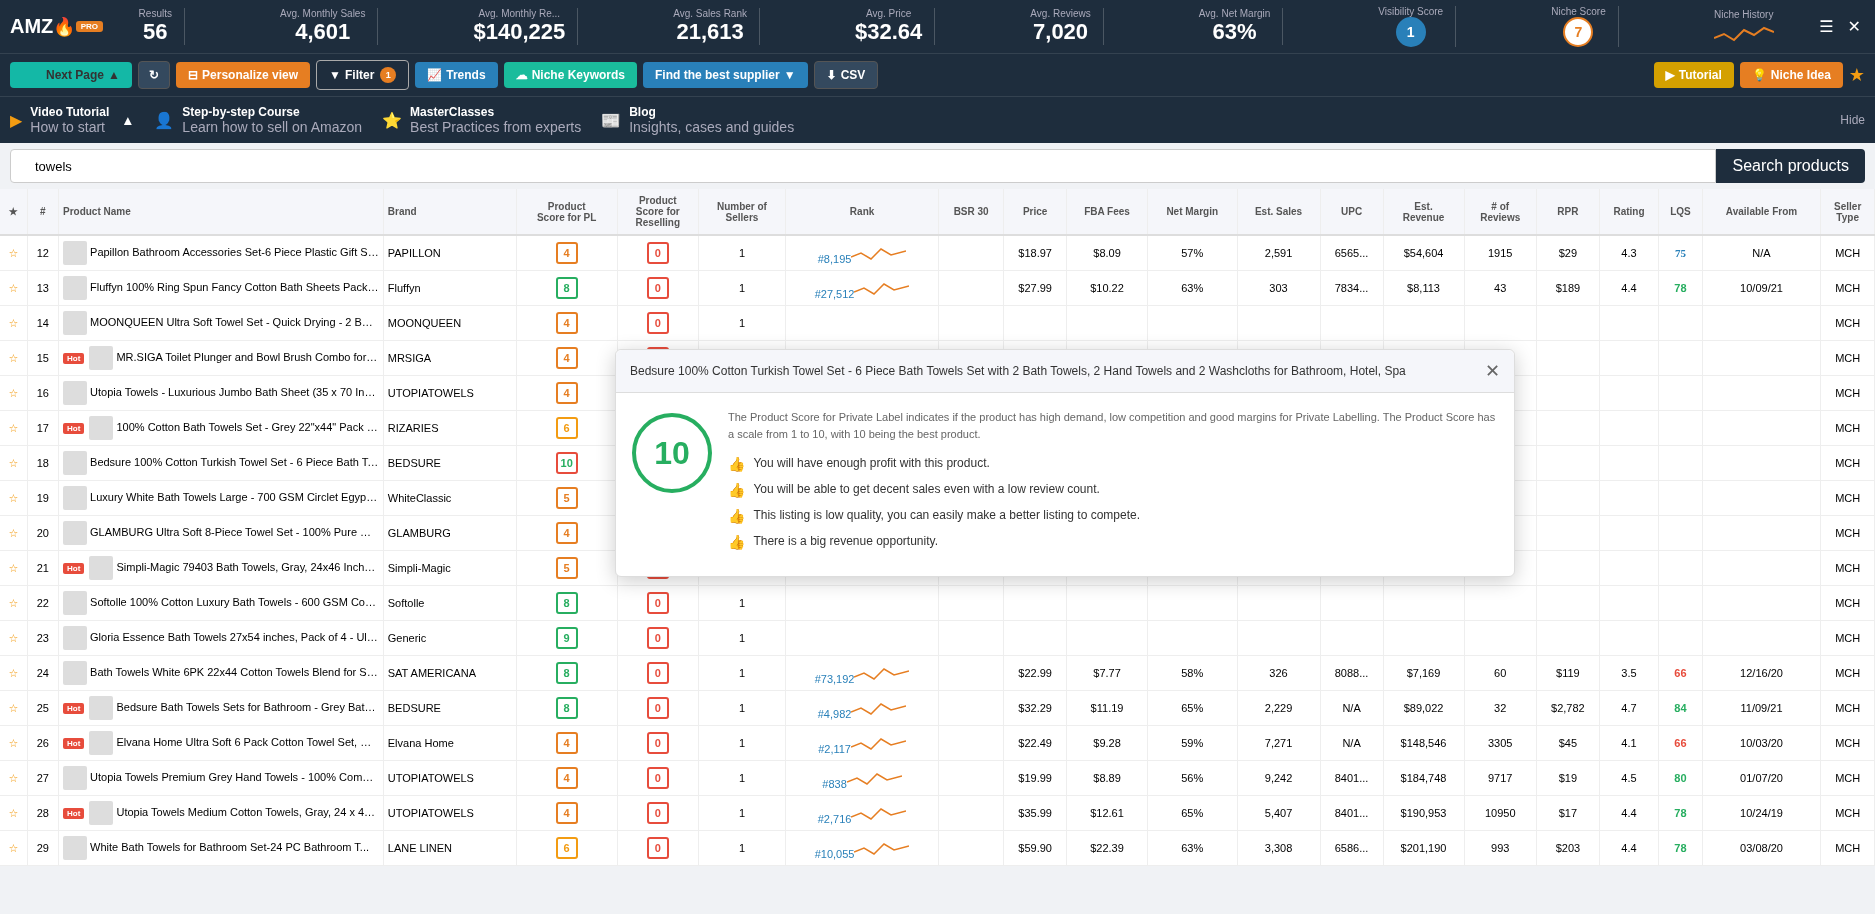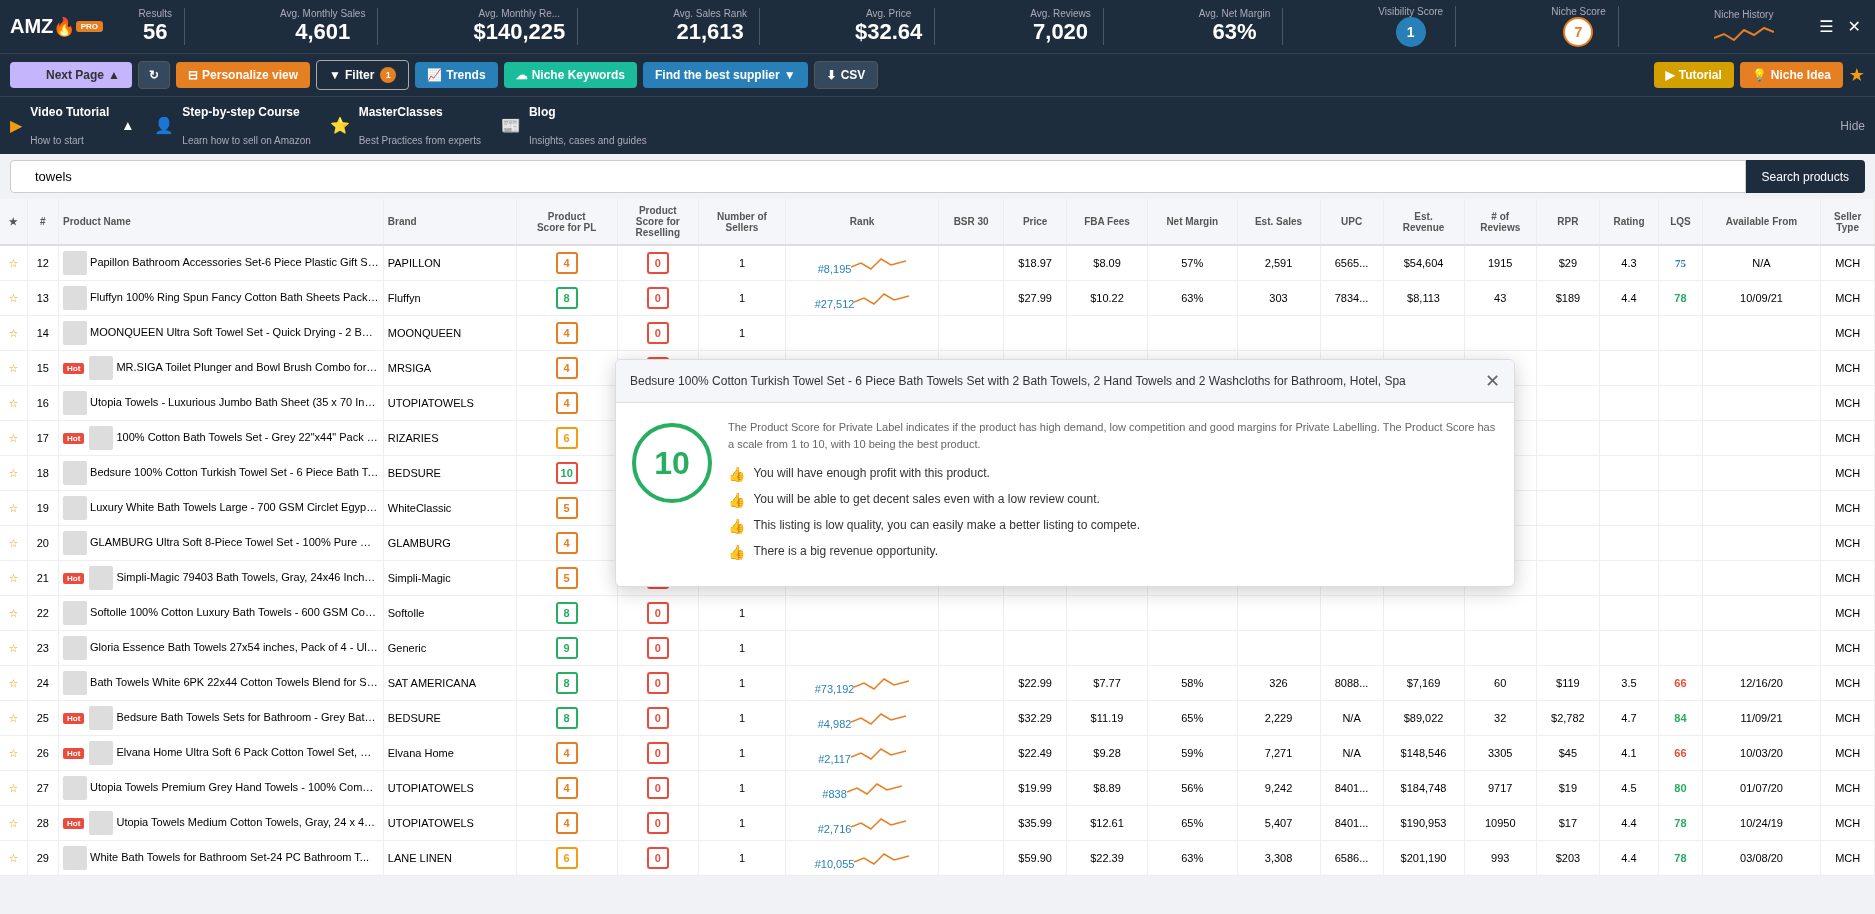--- a/index.html
+++ b/index.html
@@ -84,21 +84,21 @@
     }
     .btn {
       display: flex; align-items: center; gap: 4px;
       padding: 6px 12px;
       border-radius: 4px;
       border: none;
       cursor: pointer;
       font-size: 12px;
       font-weight: 600;
     }
-    .btn-white { background: #c4b5fd; color: #333; padding-left: 36px; }
+    .btn-white { background: #14b8a6; color: #333; padding-left: 36px; }
     .btn-outline { background: transparent; border: 1px solid #aaa; color: white; }
     .btn-orange { background: #e67e22; color: white; }
     .btn-teal { background: #1abc9c; color: white; }
     .btn-blue { background: #2980b9; color: white; }
     .btn-dark { background: #34495e; color: white; border: 1px solid #555; }
     .toolbar-right { margin-left: auto; display: flex; gap: 6px; }
     .btn-tutorial { background: #d4a000; color: white; }
     .btn-niche-idea { background: #e67e22; color: white; }
     .star-btn { background: none; border: none; color: #f39c12; font-size: 18px; cursor: pointer; }
 
@@ -111,21 +111,21 @@
       gap: 20px;
       border-top: 1px solid rgba(255,255,255,0.1);
       color: white;
     }
     .tutorial-item {
       display: flex; align-items: center; gap: 8px;
       cursor: pointer;
     }
     .tutorial-icon { font-size: 16px; color: #f39c12; }
     .tutorial-title { font-size: 12px; font-weight: bold; color: white; }
-    .tutorial-sub { font-size: 10px; color: #aab; margin-top: 16px; }
+    .tutorial-sub { font-size: 14px; color: #aab; }
     .hide-btn { margin-left: auto; color: #aab; background: none; border: none; cursor: pointer; font-size: 12px; }
     .expand-btn { background: none; border: none; color: white; cursor: pointer; margin-left: 4px; }
 
     
     .search-bar {
       padding: 6px 10px;
       background: #f0f2f5;
       display: flex;
       gap: 0;
     }
@@ -137,21 +137,21 @@
       font-size: 13px;
       outline: none;
     }
     .search-btn {
       padding: 8px 16px;
       background: #1e2d3d;
       color: white;
       border: none;
       border-radius: 0 4px 4px 0;
       cursor: pointer;
-      font-size: 12px;
+      font-size: 16px;
     }
 
     
     .table-wrapper {
       overflow-x: auto;
       background: white;
       position: relative;
     }
     table {
       width: 100%;

